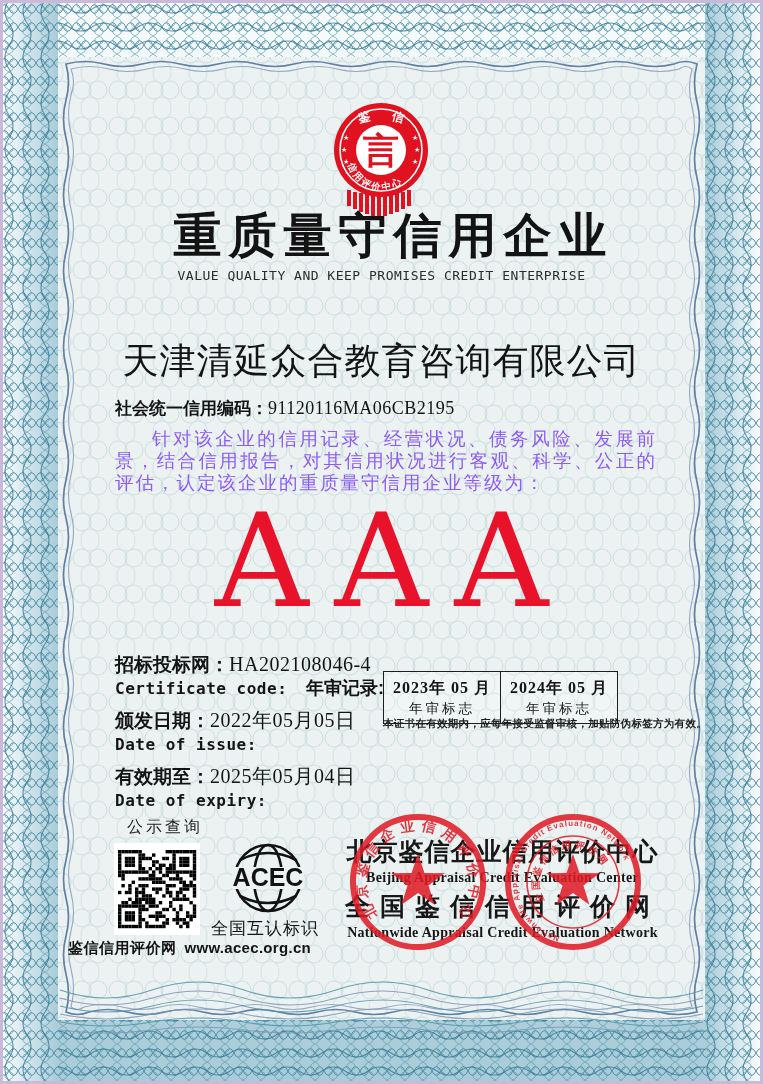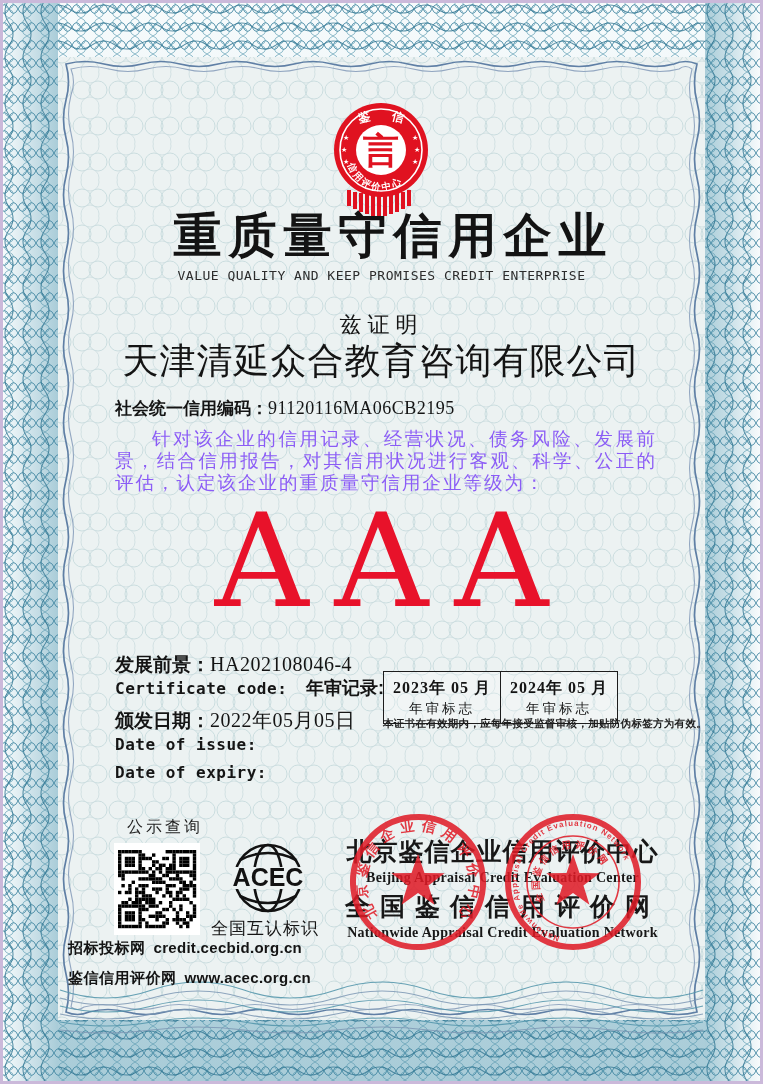--- a/index.html
+++ b/index.html
@@ -147,40 +147,42 @@
         <text x="93" y="58">★</text>
         <text x="91" y="70">★</text>
     </g>
     <text font-size="9.5" font-weight="700" fill="#ffffff" letter-spacing="2">
       <textPath href="#sealBot" startOffset="8%">信用评价中心</textPath>
     </text>
   </svg>
 
   <div class="abs ctr title">重质量守信用企业</div>
   <div class="abs ctr subtitle">VALUE QUALITY AND KEEP PROMISES CREDIT ENTERPRISE</div>
-  <div class="abs ctr zhengming">兹证明</div>
   <div class="abs ctr company">天津清延众合教育咨询有限公司</div>
 
   <div class="abs creditline">
     <span class="lab">社会统一信用编码：</span><span class="val">91120116MA06CB2195</span>
   </div>
 
   <div class="abs para">针对该企业的信用记录、经营状况、债务风险、发展前景，结合信用报告，对其信用状况进行客观、科学、公正的评估，认定该企业的重质量守信用企业等级为：</div>
 
   <div class="abs ctr grade" style="color:#e8122a;">AAA</div>
 
   <div class="abs details">
     <div class="d-cn">
-      <span>发展前景：</span><span class="val">HA202108046-4</span>
+      <span>招标投标网：</span><span class="val">HA202108046-4</span>
     </div>
     <div class="d-en">Certificate code:</div>
     <div class="d-cn">
       <span>颁发日期：</span><span class="val">2022年05月05日</span>
     </div>
     <div class="d-en">Date of  issue:</div>
+    <div class="d-cn">
+      <span>有效期至：</span><span class="val">2025年05月04日</span>
+    </div>
     <div class="d-en">Date of expiry:</div>
   </div>
 
   <div class="abs review-label">年审记录:</div>
   <div class="abs review-box">
     <div class="review-cell">
       <div class="rc-date">2023年 05 月</div>
       <div class="rc-mark">年审标志</div>
     </div>
     <div class="review-cell">
@@ -516,20 +518,17 @@
     <text font-size="8" font-weight="700" fill="#e01a26" letter-spacing="1">
       <textPath href="#stR1" startOffset="1%">Nationwide Appraisal Credit Evaluation Network</textPath>
     </text>
     <text font-size="9.5" font-weight="700" fill="#e01a26" letter-spacing="3">
       <textPath href="#stR2" startOffset="4%">全国鉴信信用评价网</textPath>
     </text>
   </svg>
 
   <div class="abs urls">
     <div class="url-row">
-      <span>招标投标网</span><span class="u">credit.cecbid.org.cn</span>
-    </div>
-    <div class="url-row">
       <span>鉴信信用评价网</span><span class="u">www.acec.org.cn</span>
     </div>
   </div>
 
 </div>
 
 </body></html>

